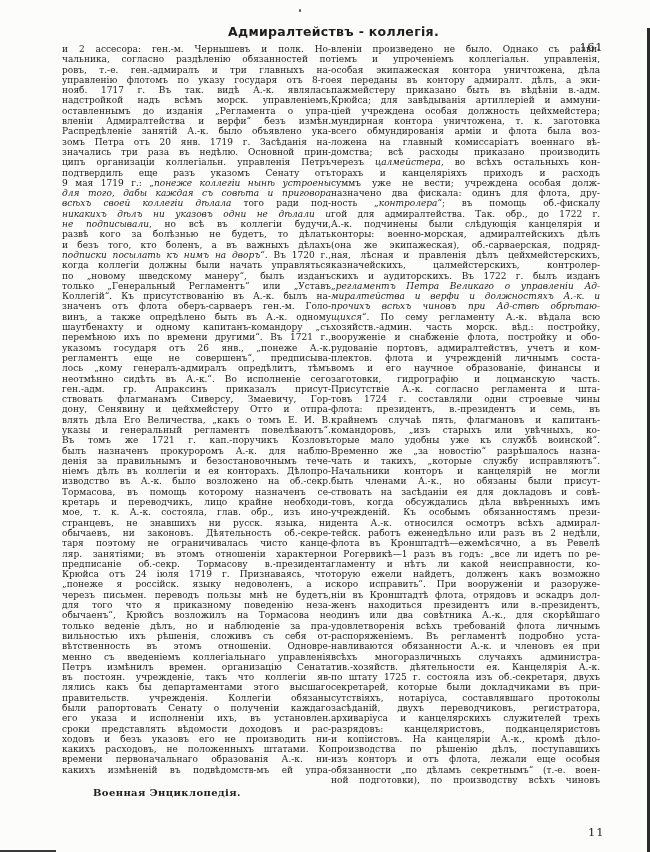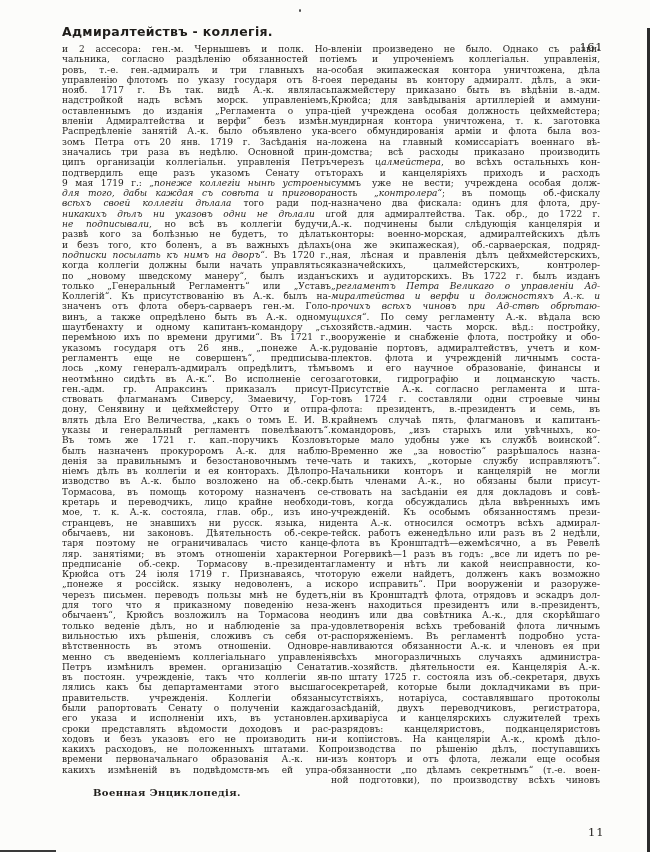--- a/index.html
+++ b/index.html
@@ -7,21 +7,21 @@
     position:relative;
     width:650px;height:852px;
     background:#fcfcfa;
     overflow:hidden;
     font-family:"DejaVu Serif","Liberation Serif",serif;
     color:#1f1d1a;
   }
   
   .header{position:absolute;top:24px;left:62px;width:543px;height:18px;}
   .running-title{
-    position:absolute;left:0;right:0;text-align:left;
+    position:absolute;left:0;right:0;text-align:center;
     font-family:"DejaVu Sans","Liberation Sans",sans-serif;
     font-weight:bold;font-size:12.5px;letter-spacing:.3px;
   }
   .page-number{
     position:absolute;right:2px;top:1px;
     font-size:11.5px;letter-spacing:.5px;margin-top:15px;
   }
   
   .columns{
     position:absolute;top:44px;left:62px;width:543px;height:742px;
@@ -143,22 +143,22 @@
         <div class="line"><span>пажмейстеру приказано быть въ вѣдѣніи в.-адм.</span></div>
         <div class="line"><span>Крюйса; для завѣдыванія артиллеріей и аммуни-</span></div>
         <div class="line"><span>ціей учреждена особая должность цейхмейстера;</span></div>
         <div class="line"><span>мундирная контора уничтожена, т. к. заготовка</span></div>
         <div class="line"><span>всего обмундированія арміи и флота была воз-</span></div>
         <div class="line"><span>ложена на главный комиссаріатъ военнаго вѣ-</span></div>
         <div class="line"><span>домства; всѣ расходы приказано производить</span></div>
         <div class="line"><span>черезъ </span><span class="it">цалмейстера</span><span>, во всѣхъ остальныхъ кон-</span></div>
         <div class="line"><span>торахъ и канцеляріяхъ приходъ и расходъ</span></div>
         <div class="line"><span>суммъ уже не вести; учреждена особая долж-</span></div>
+        <div class="line"><span>назначено два фискала: одинъ для флота, дру-</span></div>
         <div class="line"><span>ность </span><span class="it">„контролера“</span><span>; въ помощь об.-фискалу</span></div>
-        <div class="line"><span>назначено два фискала: одинъ для флота, дру-</span></div>
         <div class="line"><span>гой для адмиралтейства. Так. обр., до 1722 г.</span></div>
         <div class="line"><span>А.-к. подчинены были слѣдующія канцелярія и</span></div>
         <div class="line"><span>конторы: военно-морская, адмиралтейскихъ дѣлъ</span></div>
         <div class="line"><span>(она же экипажеская), об.-сарваерская, подряд-</span></div>
         <div class="line"><span>ная, лѣсная и правленія дѣлъ цейхмейстерскихъ,</span></div>
         <div class="line"><span>казначейскихъ, цалмейстерскихъ, контролер-</span></div>
         <div class="line"><span>скихъ и аудиторскихъ. Въ 1722 г. былъ изданъ</span></div>
         <div class="line"><span class="it">„регламентъ Петра Великаго о управленіи Ад-</span></div>
         <div class="line"><span class="it">миралтейства и верфи и должностяхъ А.-к. и</span></div>
         <div class="line"><span class="it">прочихъ всѣхъ чиновъ при Ад-ствѣ обрѣтаю-</span></div>

